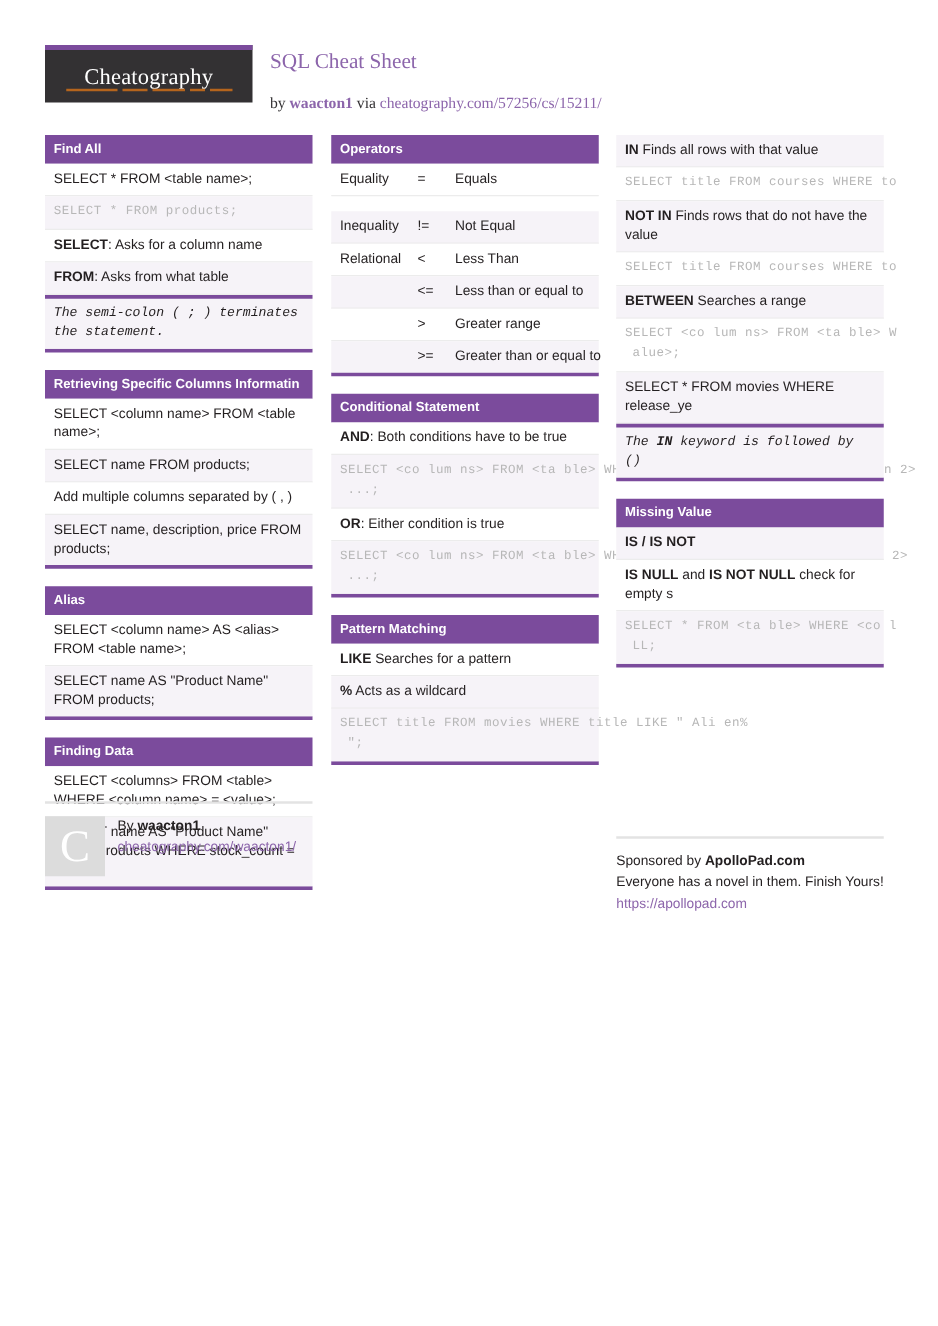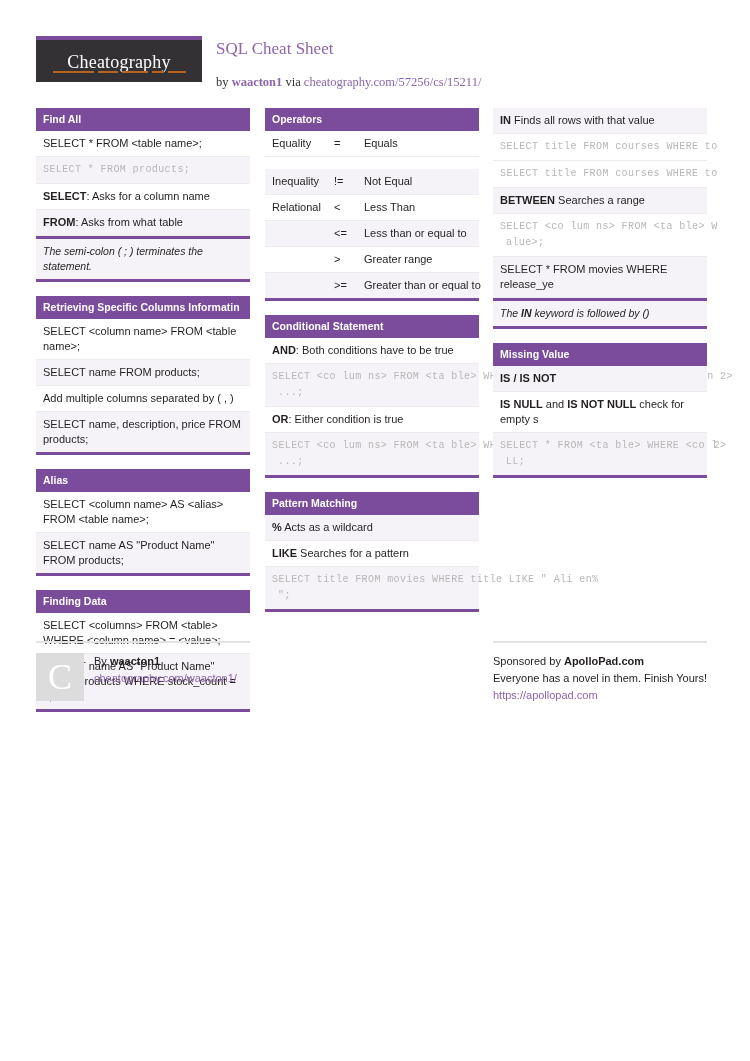--- a/index.html
+++ b/index.html
@@ -135,20 +135,21 @@
     border-bottom: 1px solid #ececec;
     background: #ffffff;
     color: #231f20;
   }
   .row.alt { background: #f6f3f8; }
   .row:last-child { border-bottom: none; }
   .row b { font-weight: bold; }
   .row.italic {
     font-style: italic;
     font-size: 10.5px;
+    font-family: Liberation Mono, monospace;
   }
   .row.code {
     font-family: "Liberation Mono", monospace;
     font-size: 10px;
     line-height: 16px;
     color: #b7b7b7;
     letter-spacing: .4px;
     white-space: nowrap;
   }
   .row.code.wrap2 { white-space: normal; }
@@ -171,21 +172,21 @@
   }
   .fcol {
     position: absolute;
     top: 0;
     width: 214px;
     border-top: 2px solid #e3e3e3;
     padding-top: 10px;
   }
   .fcol-0 { left: 0px; }
   .fcol-1 { left: 229px; }
-  .fcol-2 { left: 457px; }
+  .fcol-2 { left: 457px; margin-top: 28px; }
 
   .avatar {
     position: absolute;
     left: 0;
     top: 10px;
     width: 48px;
     height: 48px;
     background: #dcdcdc;
     color: #ffffff;
     font-family: "Liberation Serif", serif;
@@ -301,37 +302,38 @@
               <span class="inner" style="padding-left: 6px;">...;</span>
             </div>
             <div class="row"><b>OR</b>: Either condition is true</div>
             <div class="row alt code bleed">
               <span class="inner">SELECT &lt;co lum ns&gt; FROM &lt;ta ble&gt; WHERE &lt;co ndition 1&gt; OR &lt;co ndition 2&gt;</span>
               <span class="inner" style="padding-left: 6px;">...;</span>
             </div>
           </div>
           <div class="card">
             <div class="card-title">Pattern Matching</div>
+            <div class="row"><b>LIKE</b> Searches for a pattern</div>
             <div class="row alt"><b>%</b> Acts as a wildcard</div>
-            <div class="row"><b>LIKE</b> Searches for a pattern</div>
             <div class="row alt code bleed">
               <span class="inner">SELECT title FROM movies WHERE title LIKE " Ali en%</span>
               <span class="inner" style="padding-left: 6px;">";</span>
             </div>
           </div>
         </div>
     </div>
 
     <div class="col col-2">
       <div class="col-inner" id="col2">
           <div class="card">
             <div class="row alt"><b>IN</b> Finds all rows with that value</div>
             <div class="row code bleed">
               <span class="inner">SELECT title FROM courses WHERE to</span>
             </div>
+            <div class="row alt"><b>NOT IN</b> Finds rows that do not have the value</div>
             <div class="row code bleed">
               <span class="inner">SELECT title FROM courses WHERE to</span>
             </div>
             <div class="row alt"><b>BETWEEN</b> Searches a range</div>
             <div class="row code bleed">
               <span class="inner">SELECT &lt;co lum ns&gt; FROM &lt;ta ble&gt; W</span>
               <span class="inner" style="padding-left: 6px;">alue&gt;;</span>
             </div>
             <div class="row alt">SELECT * FROM movies WHERE release_ye</div>
             <div class="row alt italic" style="border-top: 3px solid rgb(123, 75, 156);">The <b>IN</b> keyword is followed by ()</div>

